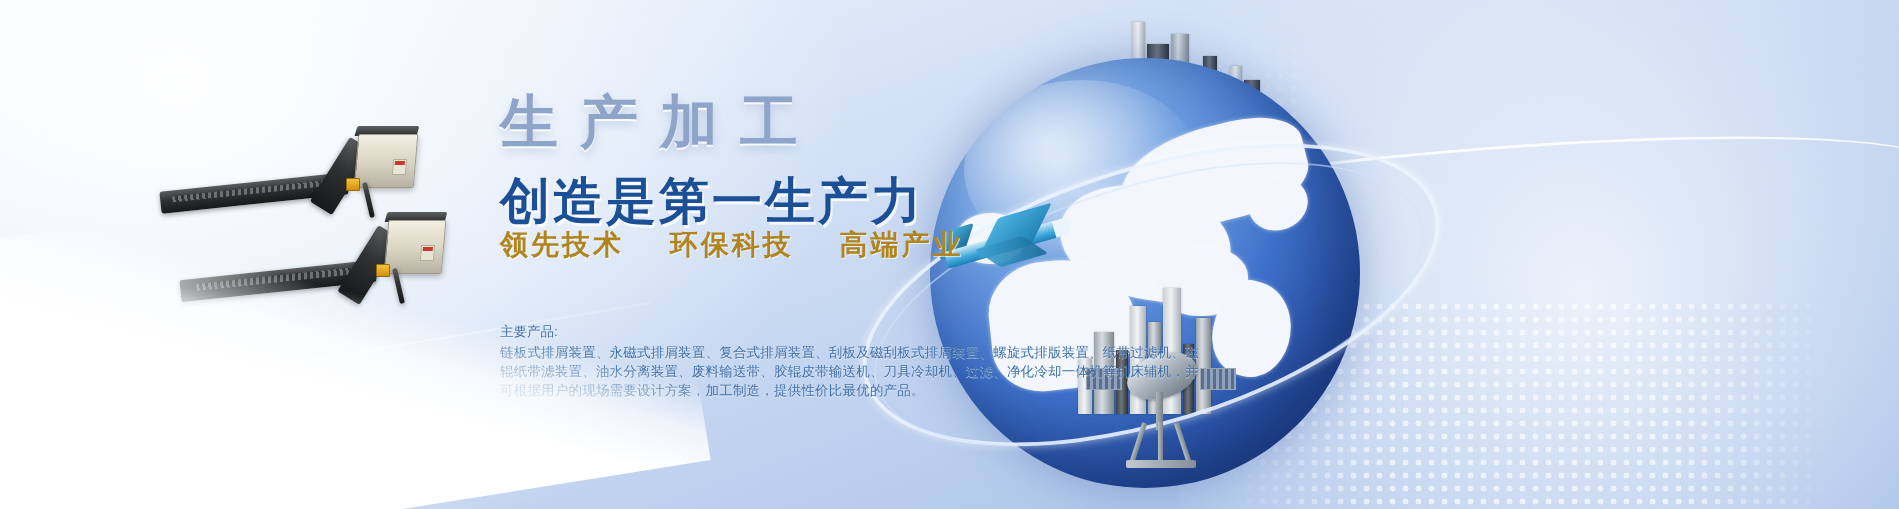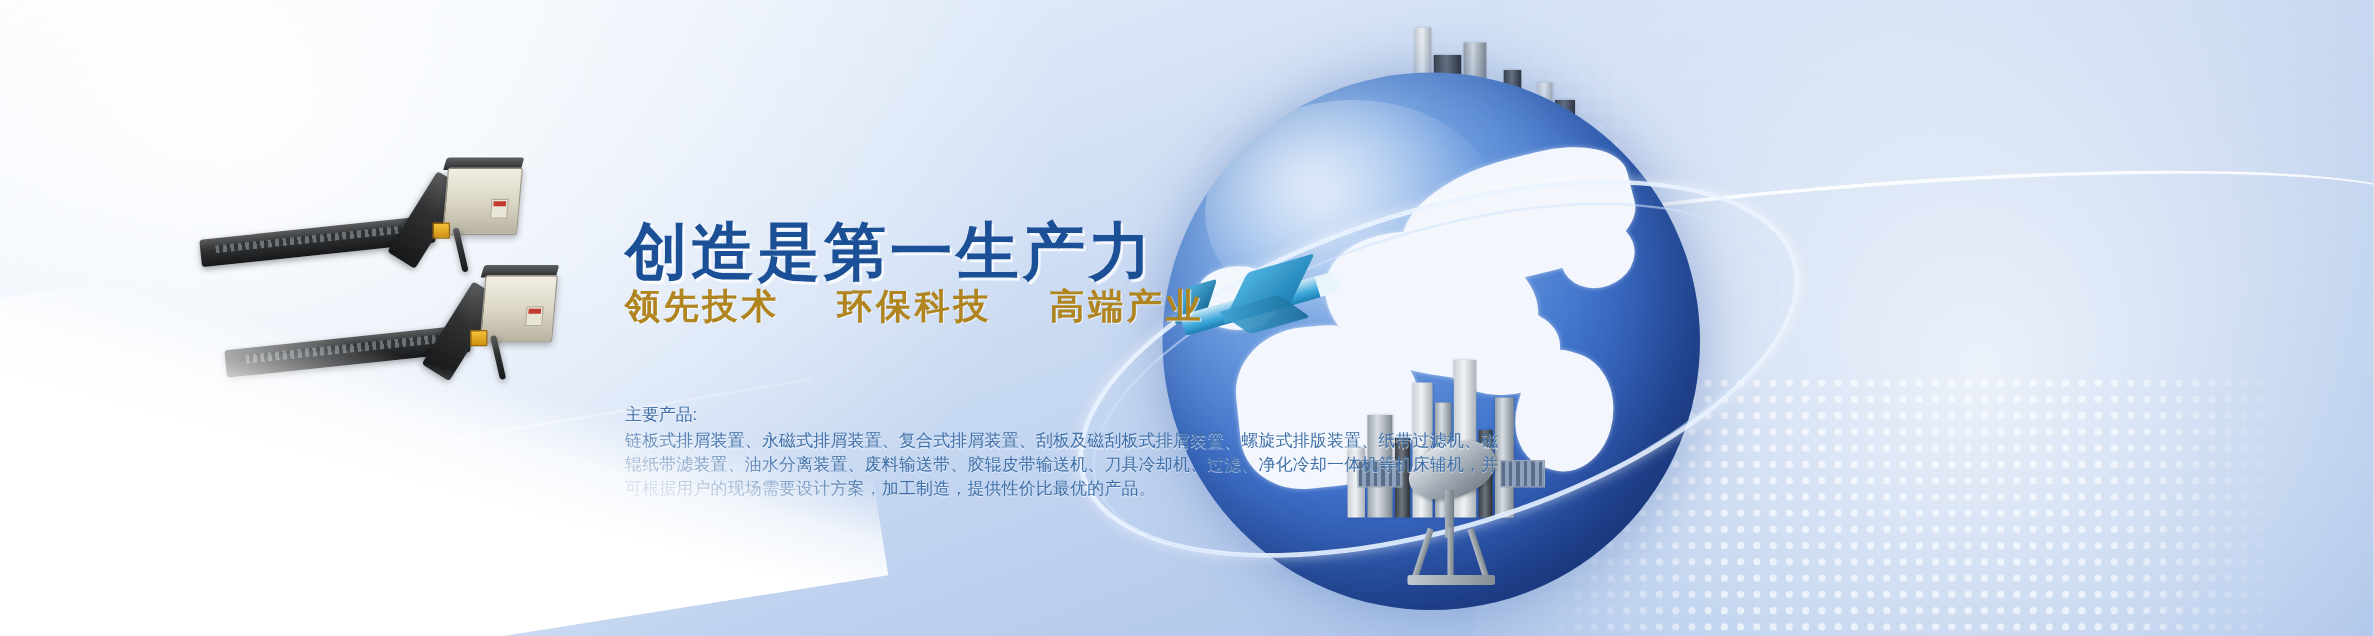--- a/index.html
+++ b/index.html
@@ -265,20 +265,21 @@
       <div class="arm" style="left:196px;top:106px;width:26px;height:78px;transform:rotate(32deg);"></div>
       <div class="cab-top" style="left:226px;top:92px;width:60px;height:10px;transform:skewX(-16deg);"></div>
       <div class="cabinet" style="left:226px;top:100px;width:56px;height:52px;transform:skewX(-5deg);">
         <div class="cab-label" style="left:34px;top:24px;"></div>
       </div>
       <div class="yellowbox" style="left:216px;top:144px;"></div>
       <div class="arm" style="left:236px;top:148px;width:5px;height:36px;transform:rotate(-13deg);"></div>
     </div>
   </div>
 
+  <div class="headline">生产加工</div>
   <div class="slogan">创造是第一生产力</div>
 
   <div class="keywords">
     <span>领先技术</span>
     <span>环保科技</span>
     <span>高端产业</span>
   </div>
 
   <div class="products">
     <div class="ptitle">主要产品:</div>

